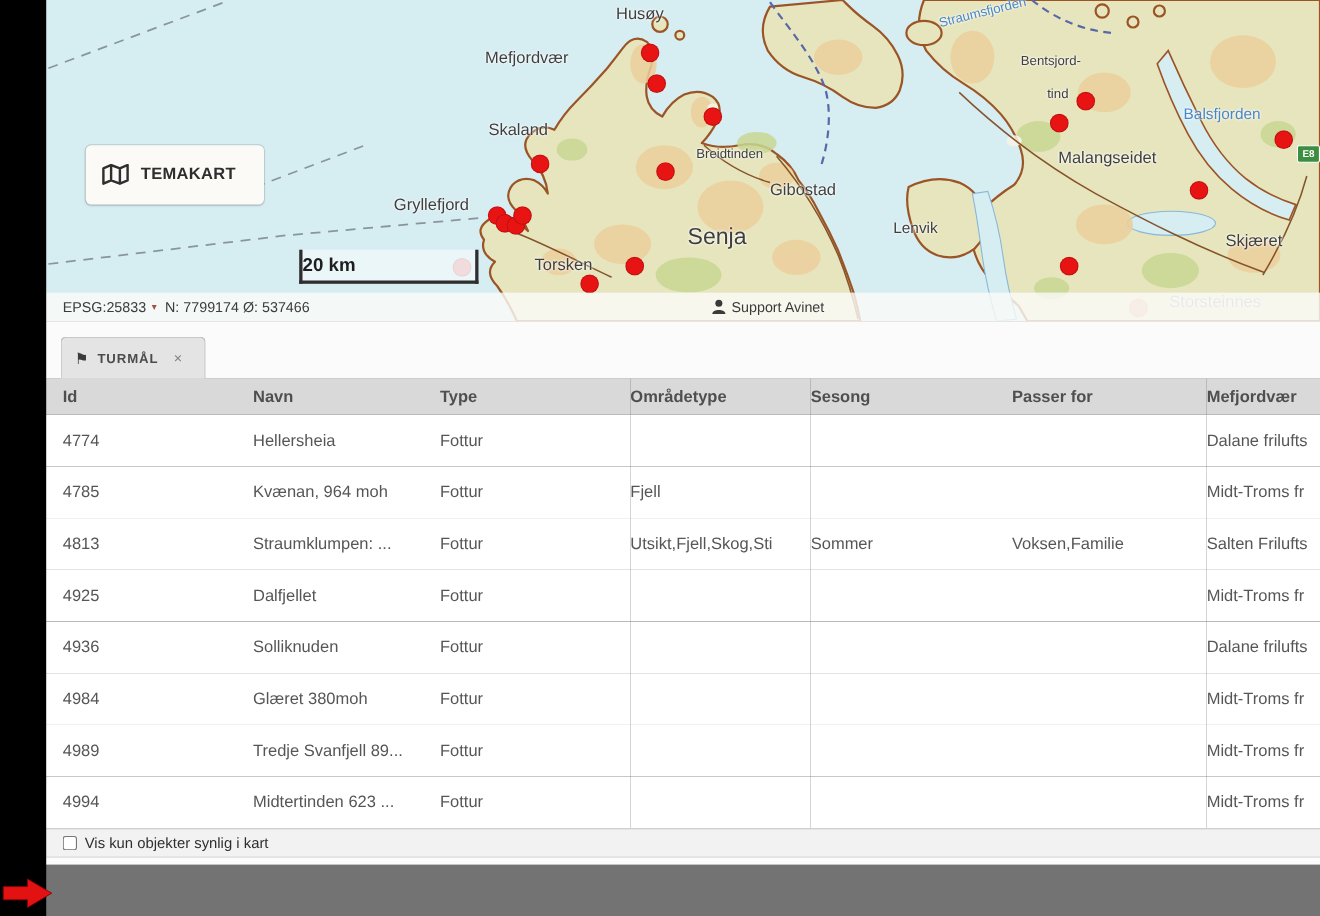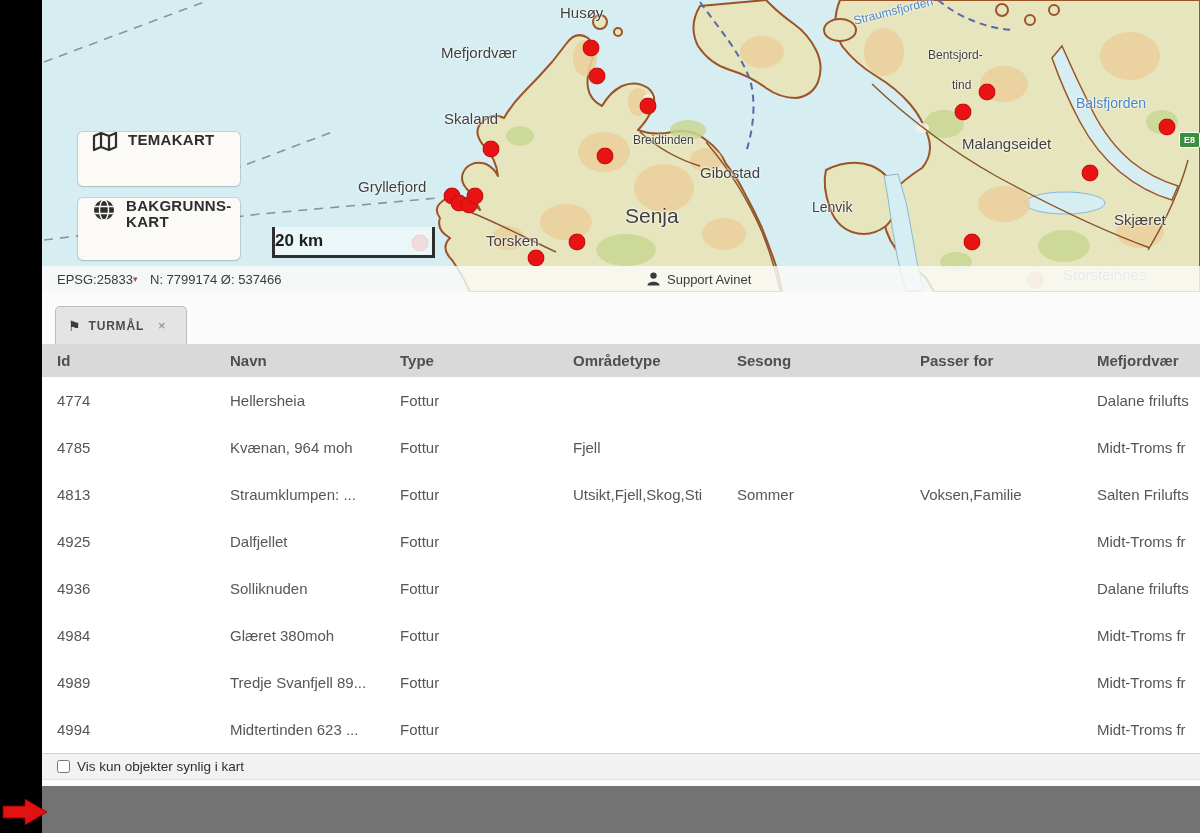--- a/index.html
+++ b/index.html
@@ -13,37 +13,37 @@
              text-shadow:0 0 2px #fff,0 0 3px #fff;transform-origin:left top;}
   .marker{position:absolute;z-index:6;width:17px;height:17px;border-radius:50%;
           background:#e81414;border:1px solid rgba(150,10,10,.45);
           transform:translate(-50%,-50%);box-sizing:border-box;}
   .marker.faded{background:rgba(238,140,140,.55);border-color:rgba(200,120,120,.3);}
   .badge-e8{position:absolute;left:1179px;top:132px;z-index:6;background:#3e8e41;color:#fff;
             font-size:9px;font-weight:bold;padding:2px 4px;border:1px solid #fff;border-radius:2px;}
 
   .map-btn{position:absolute;left:78px;z-index:10;background:#fbfaf6;border-radius:5px;
            box-shadow:0 0 0 1px rgba(0,0,0,.10),0 1px 2px rgba(0,0,0,.12);
-           display:flex;align-items:flex-start;gap:10px;padding:0 14px;box-sizing:border-box;
+           display:flex;align-items:center;gap:10px;padding:0 14px;box-sizing:border-box;
            color:#2e2e2e;font-weight:bold;font-size:15px;letter-spacing:.3px;cursor:pointer;}
   .btn-temakart{top:132px;width:162px;height:54px;}
   .btn-bakgrunn{top:198px;width:162px;height:62px;}
   .map-btn svg{flex:0 0 auto;}
   .map-btn .lbl{line-height:1.05;}
   .btn-bakgrunn .lbl{width:112px;}
 
   .scalebar{position:absolute;left:272px;top:227px;width:163px;height:31px;z-index:10;
             background:rgba(255,255,255,.5);border-left:3px solid #2e2e2e;
             border-right:3px solid #2e2e2e;border-bottom:3px solid #2e2e2e;
             display:flex;align-items:center;box-sizing:border-box;
             font-size:17px;font-weight:bold;color:#1e1e1e;}
 
   .statusbar{position:absolute;left:0;top:266px;width:1200px;height:26px;z-index:15;
              background:rgba(250,250,248,.82);font-size:13px;color:#3c3c3c;}
-  .statusbar>span{position:absolute;top:0;height:26px;display:flex;align-items:center;white-space:nowrap;}
+  .statusbar>span{position:absolute;top:0;height:26px;display:flex;align-items:center;gap:5px;white-space:nowrap;}
   .sb-epsg{left:57px;cursor:pointer;}
   .sb-coords{left:150px;}
   .sb-scale{left:444px;cursor:pointer;margin-top:36px;}
   .sb-user{left:647px;cursor:pointer;gap:7px;}
   .caret{color:#a0524a;font-size:9px;}
 
   
   .tabbar{position:relative;width:1200px;height:52px;background:#fbfbfb;}
   .tab{position:absolute;left:55px;top:14px;height:38px;width:132px;background:#e4e4e4;
        border:1px solid #bcbcbc;border-bottom:none;border-radius:5px 5px 0 0;
@@ -212,30 +212,20 @@
 
     <div class="badge-e8">E8</div>
 
     <div class="map-btn btn-temakart">
       <svg width="26" height="20" viewBox="0 0 26 20">
         <path d="M2,4 L9,1 L17,4 L24,1 V15 L17,18 L9,15 L2,18 Z M9,1 V15 M17,4 V18" fill="none" stroke="#2f2f2f" stroke-width="2.2" stroke-linejoin="round"></path>
       </svg>
       <span class="lbl">TEMAKART</span>
     </div>
 
-    <div class="map-btn btn-bakgrunn">
-      <svg width="24" height="24" viewBox="0 0 24 24">
-        <circle cx="12" cy="12" r="10" fill="#2f2f2f"></circle>
-        <g stroke="#fbfaf6" stroke-width="1.4" fill="none">
-          <ellipse cx="12" cy="12" rx="4.5" ry="10"></ellipse>
-          <path d="M2.5,8.5 H21.5 M2.5,15.5 H21.5"></path>
-        </g>
-      </svg>
-      <span class="lbl">BAKGRUNNS-KART</span>
-    </div>
 
     <div class="scalebar">
       <span>20 km</span>
     </div>
 
     <div class="statusbar">
       <span class="sb-epsg">
         <span>EPSG:25833</span>
         <span class="caret">▾</span>
       </span>

